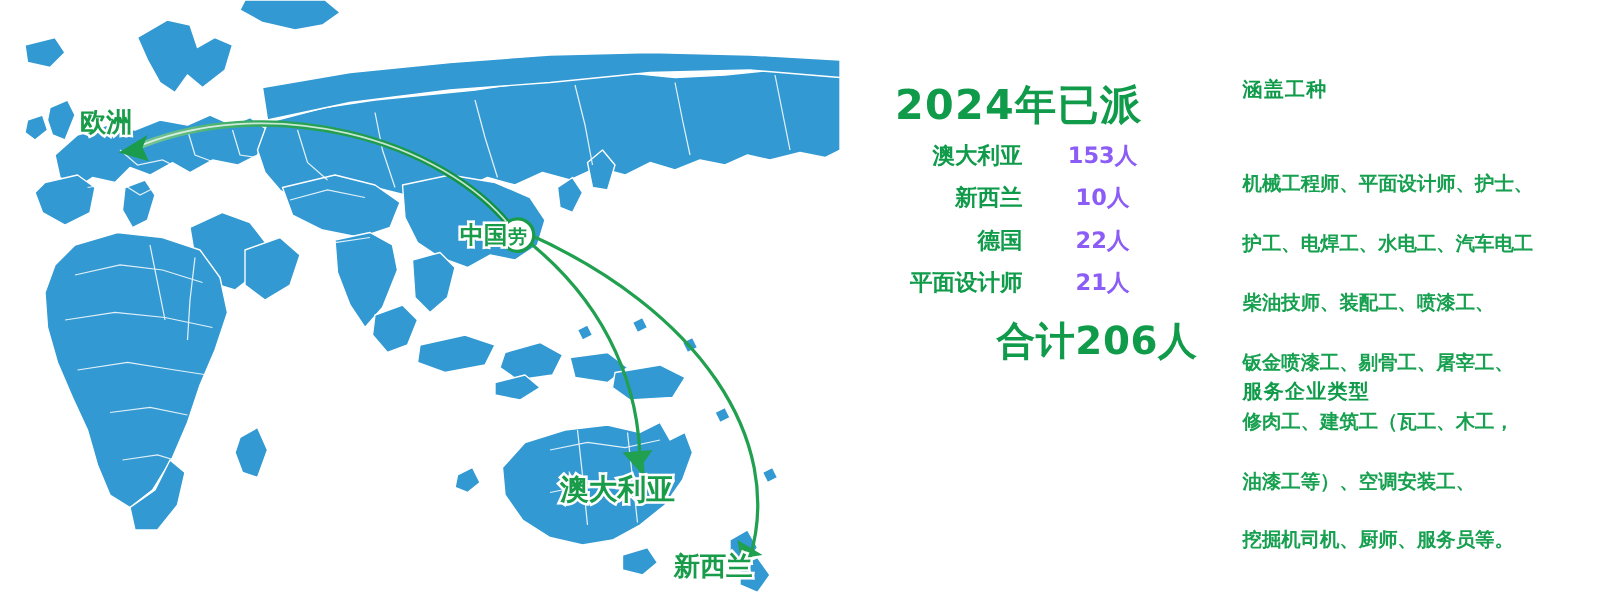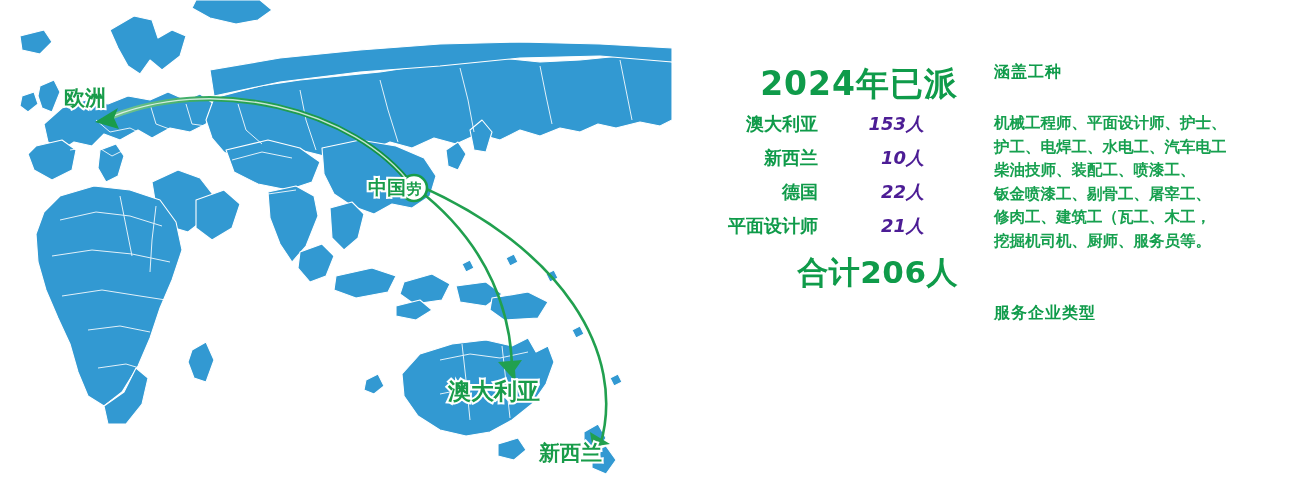--- a/index.html
+++ b/index.html
@@ -24,54 +24,54 @@
   #lbl-australia{left:436px;top:376px;font-size:23px;}
   #lbl-newzealand{left:527px;top:439px;font-size:21px;}
 
   #china-marker{
     position:absolute;left:399px;top:173px;width:30px;height:30px;
   }
 
   
   #stats-col{position:absolute;left:672px;top:0;width:300px;height:480px;}
   #stats-title{
-    position:absolute;left:0;top:62px;width:286px;text-align:right;
+    position:absolute;left:0;top:62px;width:286px;text-align:center;
     font-size:33px;font-weight:bold;color:#0f9b4a;letter-spacing:1px;
   }
   #stats-rows{position:absolute;left:0;top:112px;width:286px;}
   .stat-row{
     display:flex;align-items:baseline;justify-content:center;
     height:34px;
   }
   .stat-name{
     width:112px;text-align:right;
     font-size:18px;font-weight:bold;color:#0f9b4a;
   }
   .stat-value{
-    width:84px;text-align:right;padding-left:22px;
-    font-size:18px;font-weight:bold;color:#4c1d95;font-style:italic;
+    width:84px;text-align:center;padding-left:22px;
+    font-size:18px;font-weight:bold;color:#8b5cf6;
   }
   #stats-total{
     position:absolute;left:0;top:252px;width:286px;text-align:right;
     font-size:31px;font-weight:bold;color:#0f9b4a;letter-spacing:.5px;
   }
 
   
   #info-col{position:absolute;left:988px;top:0;width:308px;height:480px;}
   .info-heading{
     font-size:16px;font-weight:bold;color:#0f9b4a;letter-spacing:1px;
   }
   .info-body{
     font-size:15.5px;font-weight:bold;color:#16a04f;line-height:1.52;
   }
   #jobs-heading{position:absolute;left:6px;top:62px;}
   #jobs-body{position:absolute;left:6px;top:112px;width:300px;}
   #industries-heading{position:absolute;left:6px;top:303px;}
   #industries-body{position:absolute;left:6px;top:352px;width:300px;}
-  .info-body div{white-space:nowrap;}
+  .info-body div{white-space:nowrap;margin-top:24px;}
 </style>
 </head>
 <body>
 
 <div id="stage">
 
   <div id="map-panel">
     <svg id="map-svg" viewBox="0 0 672 480" xmlns="http://www.w3.org/2000/svg">
       <defs>
         <marker id="arrowGreen" markerWidth="7" markerHeight="7" refX="5.4" refY="3" orient="auto" markerUnits="strokeWidth">
@@ -255,19 +255,20 @@
 
   <div id="info-col">
 
     <div class="info-heading" id="jobs-heading">涵盖工种</div>
     <div class="info-body" id="jobs-body">
       <div>机械工程师、平面设计师、护士、</div>
       <div>护工、电焊工、水电工、汽车电工</div>
       <div>柴油技师、装配工、喷漆工、</div>
       <div>钣金喷漆工、剔骨工、屠宰工、</div>
       <div>修肉工、建筑工（瓦工、木工，</div>
+      <div>油漆工等）、空调安装工、</div>
       <div>挖掘机司机、厨师、服务员等。</div>
     </div>
 
     <div class="info-heading" id="industries-heading">服务企业类型</div>
 
   </div>
 </div>
 
 </body></html>

